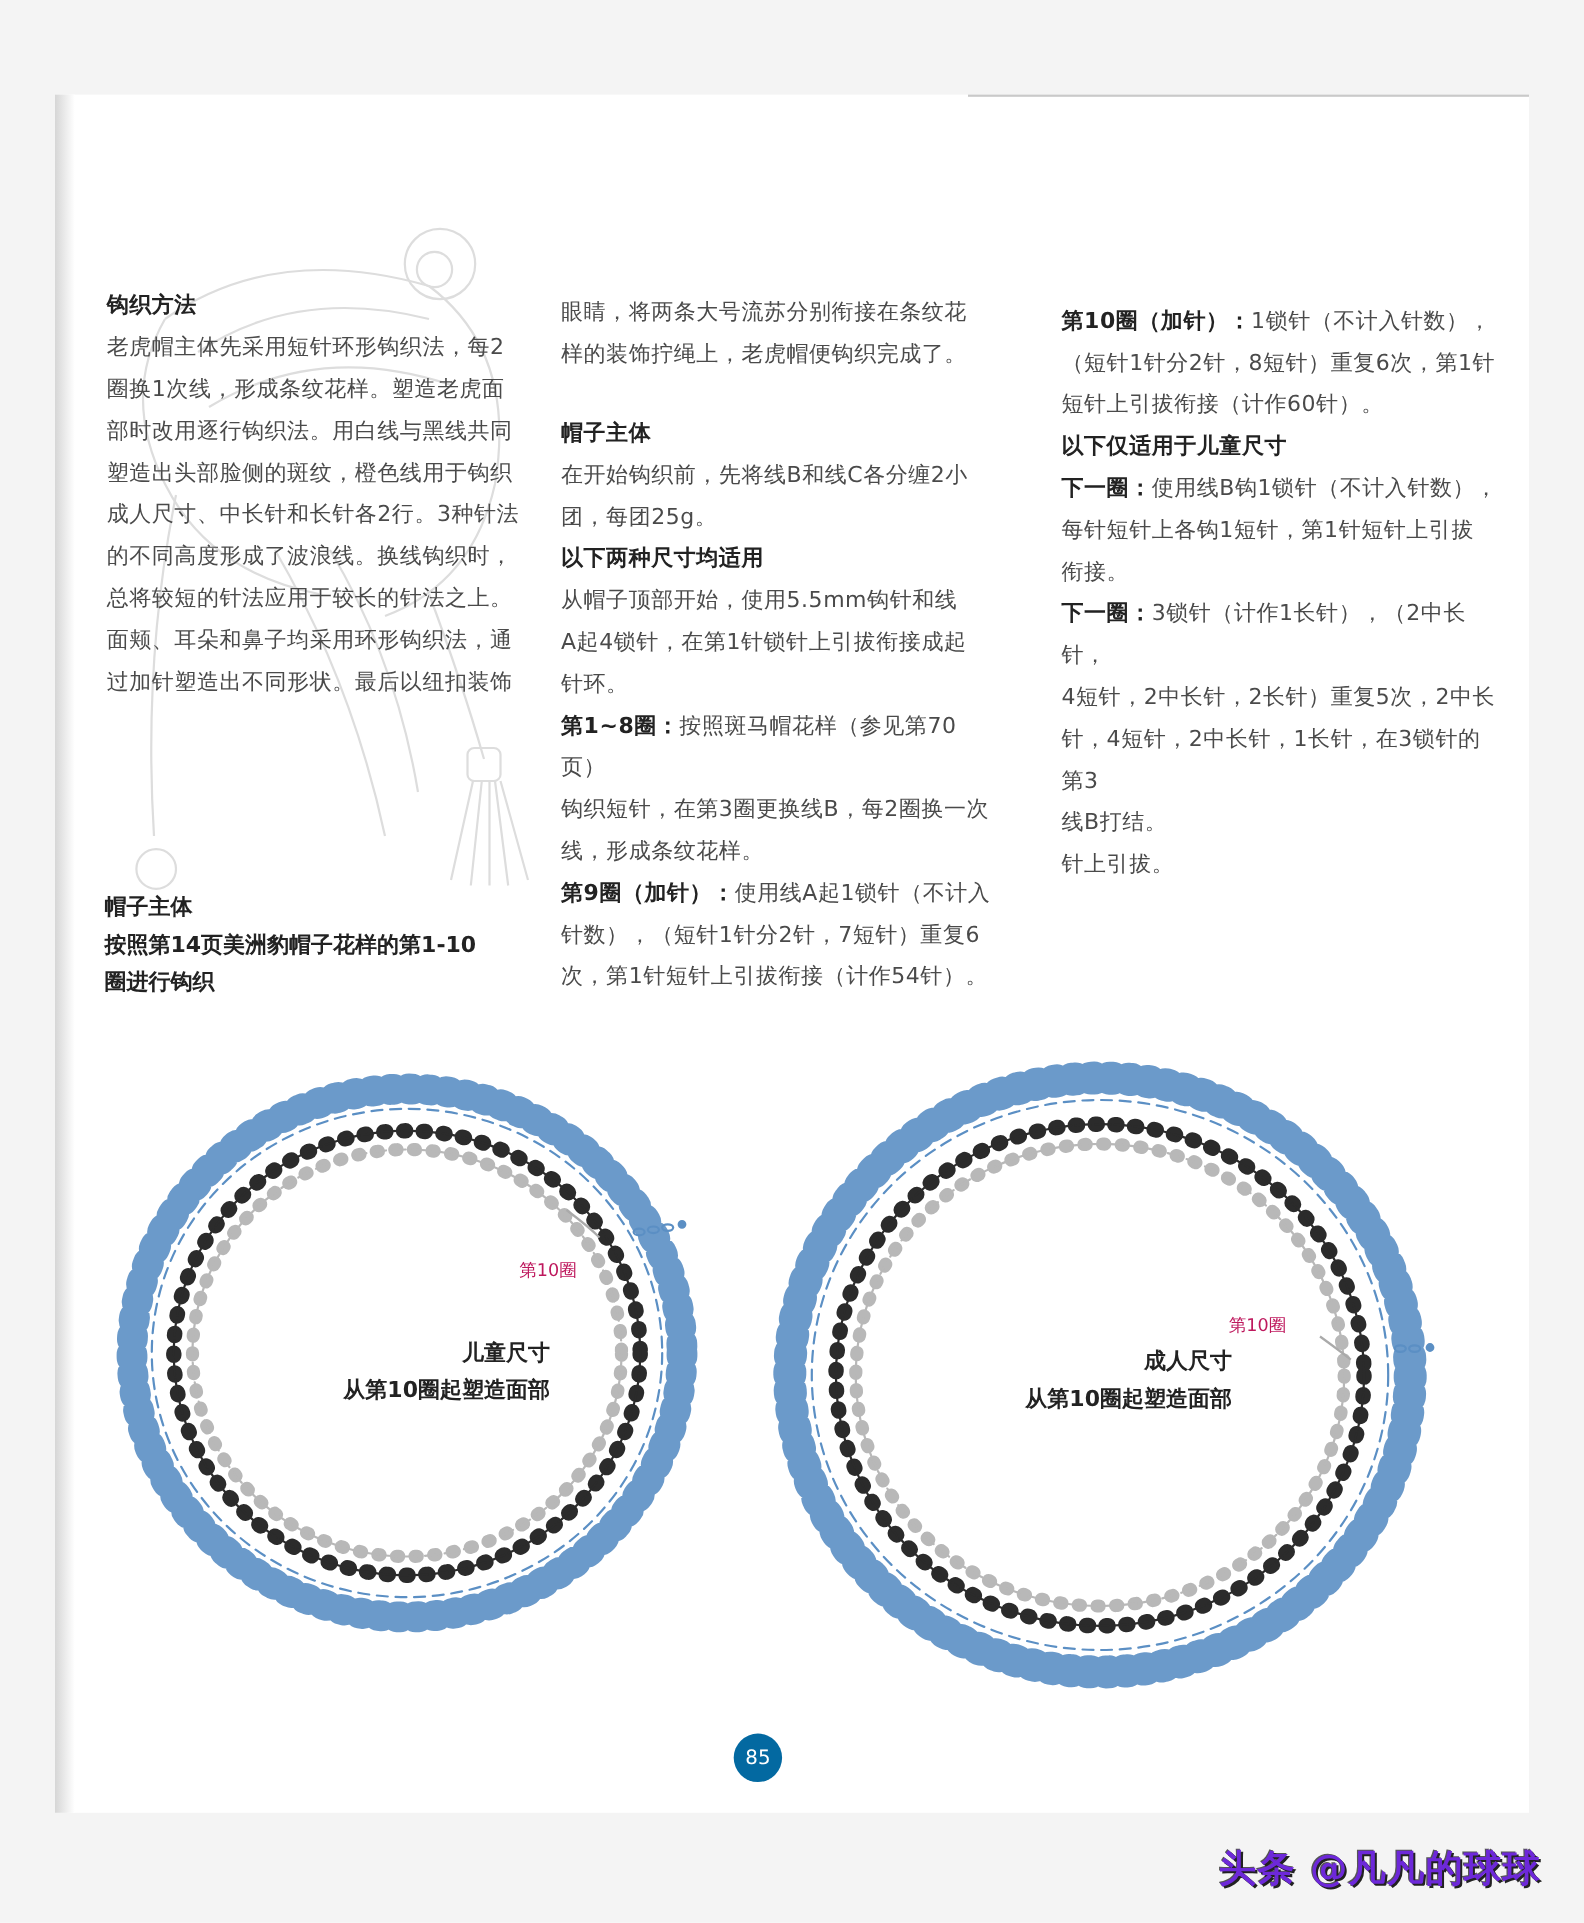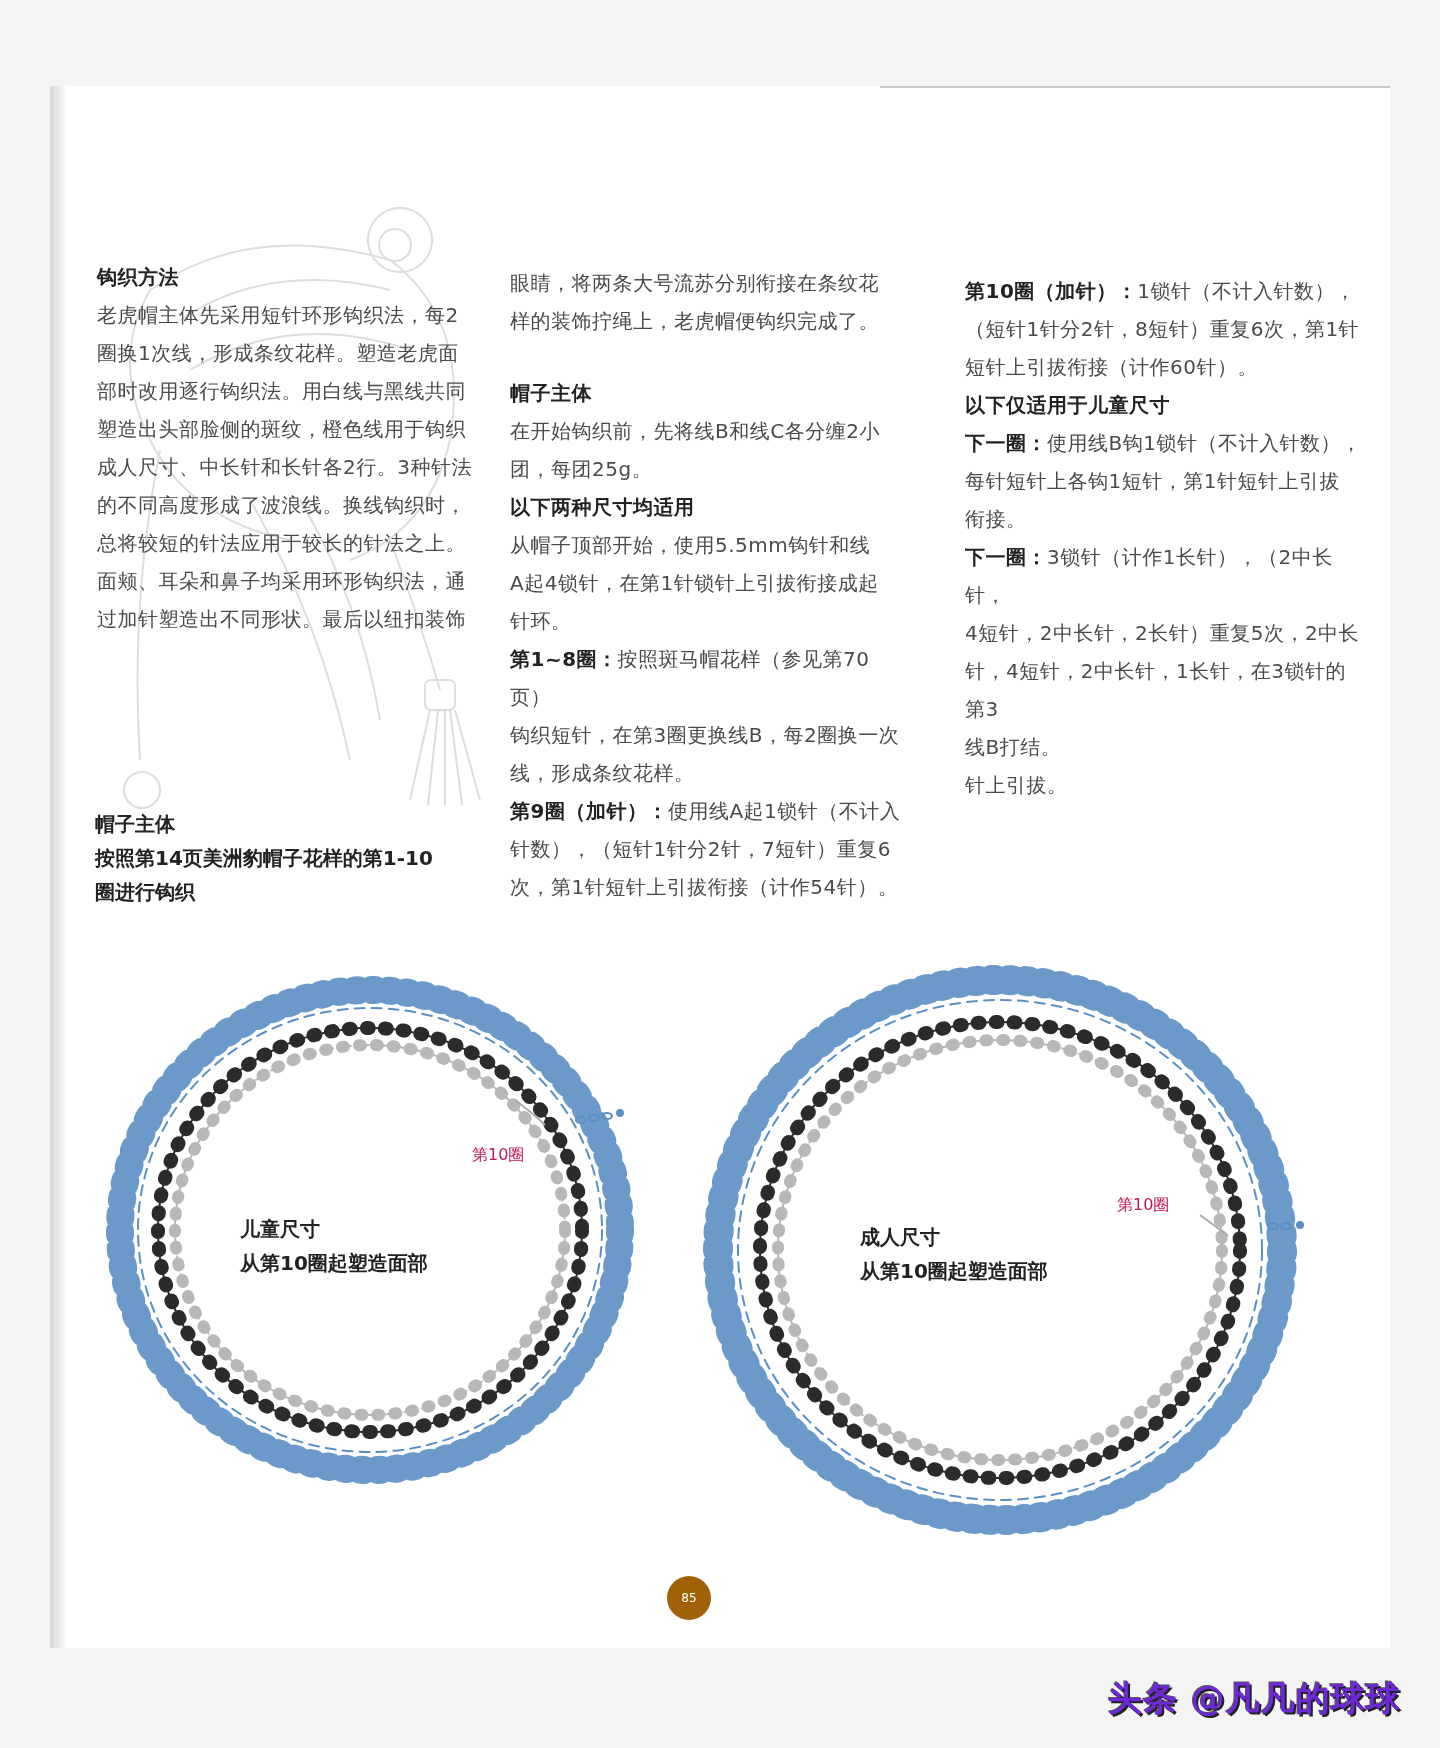--- a/index.html
+++ b/index.html
@@ -13,23 +13,23 @@
   .col2{left:510px;top:264px;width:400px;}
   .col3{left:965px;top:272px;width:400px;}
   .h{font-weight:bold;color:#222;}
   .p{color:#4a4a4a;}
   .gap{height:34px;}
   .b{font-weight:bold;color:#222;}
   .note{position:absolute;left:95px;top:807px;width:380px;font-size:20px;line-height:34px;font-weight:bold;color:#222;}
   .chart{position:absolute;}
   .chart-left{left:60px;top:940px;width:620px;height:560px;}
   .chart-right{left:680px;top:960px;width:640px;height:600px;}
-  .clabel{position:absolute;text-align:left;font-size:20px;line-height:34px;font-weight:bold;color:#222;}
+  .clabel{position:absolute;text-align:right;font-size:20px;line-height:34px;font-weight:bold;color:#222;}
   .rlabel{position:absolute;font-size:16px;color:#be185d;}
-  .pagenum{position:absolute;left:667px;top:1576px;width:44px;height:44px;border-radius:50%;background:#a16207;color:#fff;font-size:12px;display:flex;align-items:center;justify-content:center;}
+  .pagenum{position:absolute;left:667px;top:1576px;width:44px;height:44px;border-radius:50%;background:#0369a1;color:#fff;font-size:18px;display:flex;align-items:center;justify-content:center;}
   .watermark{position:absolute;left:1108px;top:1676px;font-size:34px;color:#6d28d9;font-weight:bold;text-shadow:2px 2px 0 #222,-1px -1px 0 #555;letter-spacing:1px;}
 </style>
 </head>
 <body>
 
 <div class="sheet"></div>
 <div class="sheet-edge"></div>
 <div class="sheet-topline"></div>
 
 <svg class="illus" viewBox="0 0 440 620">

